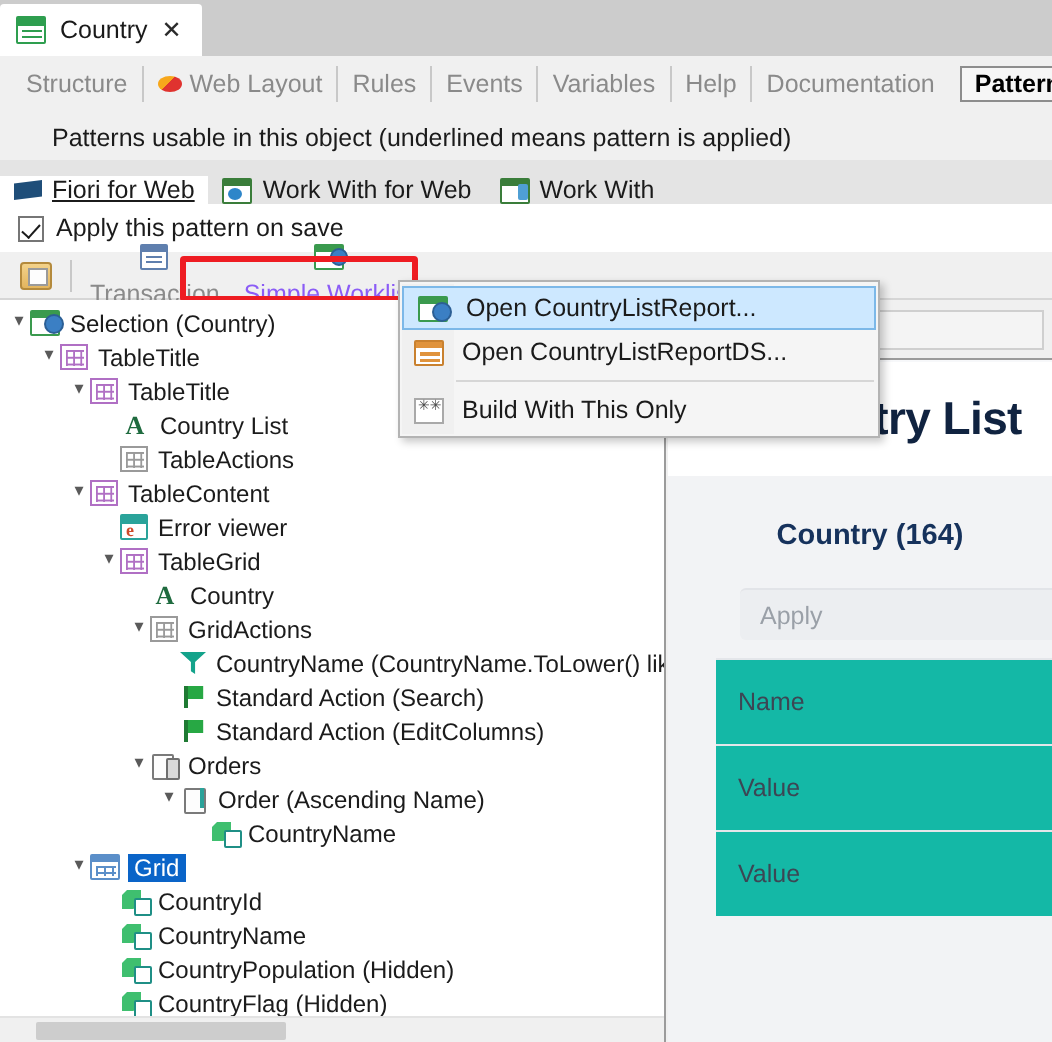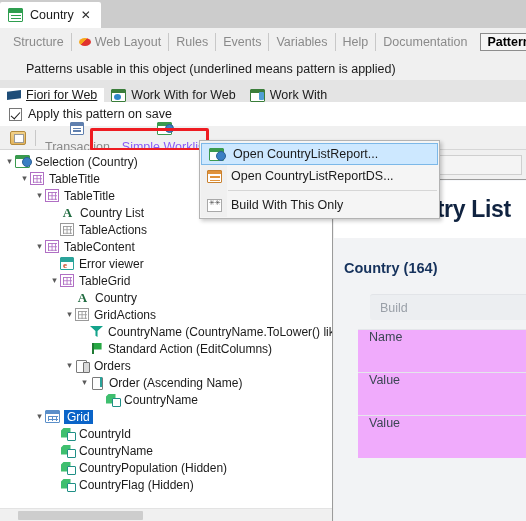--- a/index.html
+++ b/index.html
@@ -343,33 +343,33 @@
     font-size: 23px; font-weight: bold; color: #102340;
     letter-spacing: -0.3px; white-space: nowrap;
     padding-left: 30px;
   }
   .preview-body {
     position: absolute; left: 0; top: 88px; right: 0; bottom: 0;
     background: #f2f3f5;
   }
   .section-title {
     font-size: 14.5px; font-weight: bold; color: #16325c;
-    text-align: left; padding: 22px 0 18px 10px; white-space: nowrap;
+    text-align: center; padding: 22px 0 18px 10px; white-space: nowrap;
   }
   .search-box {
     margin: 0 0 0 36px; width: 180px; height: 26px;
     background: #eceef1; border-radius: 3px 0 0 3px;
     display: flex; align-items: center; padding-left: 10px;
     font-size: 12.5px; color: #9aa0a8;
     border-top: 1px solid #e2e4e8;
   }
   .rowlist { margin-top: 9px; margin-left: 24px; }
   .list-row {
-    height: 43px; background: #f0abfc; border-top: 1px solid #e4e6ea;
-    display: flex; align-items: flex-start; padding-left: 11px;
+    height: 43px; background: #14b8a6; border-top: 1px solid #e4e6ea;
+    display: flex; align-items: center; padding-left: 11px;
     font-size: 12.5px; color: #3c4654;
   }
 
   
   .ctx-menu {
     position: absolute; left: 199px; top: 140px; width: 241px;
     background: #f5f5f5; border: 1px solid #b3b3b3;
     box-shadow: 2px 2px 4px rgba(0,0,0,0.22);
     padding: 2px 0;
     z-index: 40;
@@ -549,20 +549,25 @@
           <span class="tw-label">GridActions</span>
         </div>
         <div class="tree-row" style="padding-left: 79px;">
           <span class="tw-twisty"></span>
           <span class="tw-icon gi-filter"></span>
           <span class="tw-label">CountryName (CountryName.ToLower() like '%</span>
         </div>
         <div class="tree-row" style="padding-left: 79px;">
           <span class="tw-twisty"></span>
           <span class="tw-icon gi-flag"></span>
+          <span class="tw-label">Standard Action (Search)</span>
+        </div>
+        <div class="tree-row" style="padding-left: 79px;">
+          <span class="tw-twisty"></span>
+          <span class="tw-icon gi-flag"></span>
           <span class="tw-label">Standard Action (EditColumns)</span>
         </div>
         <div class="tree-row" style="padding-left: 64px;">
           <span class="tw-twisty">▾</span>
           <span class="tw-icon gi-orders"></span>
           <span class="tw-label">Orders</span>
         </div>
         <div class="tree-row" style="padding-left: 79px;">
           <span class="tw-twisty">▾</span>
           <span class="tw-icon gi-order"></span>
@@ -609,21 +614,21 @@
       <div class="combo">
         <span>&lt;Automatic&gt;</span>
       </div>
     </div>
     <div class="preview-head">
       <div class="preview-title">Country List</div>
     </div>
     <div class="preview-body">
       <div class="section-title">Country (164)</div>
       <div class="search-box">
-        <span>Build</span>
+        <span>Apply</span>
       </div>
       <div class="rowlist" id="preview-rows">
           <div class="list-row">
             <span>Name</span>
           </div>
           <div class="list-row">
             <span>Value</span>
           </div>
           <div class="list-row">
             <span>Value</span>

